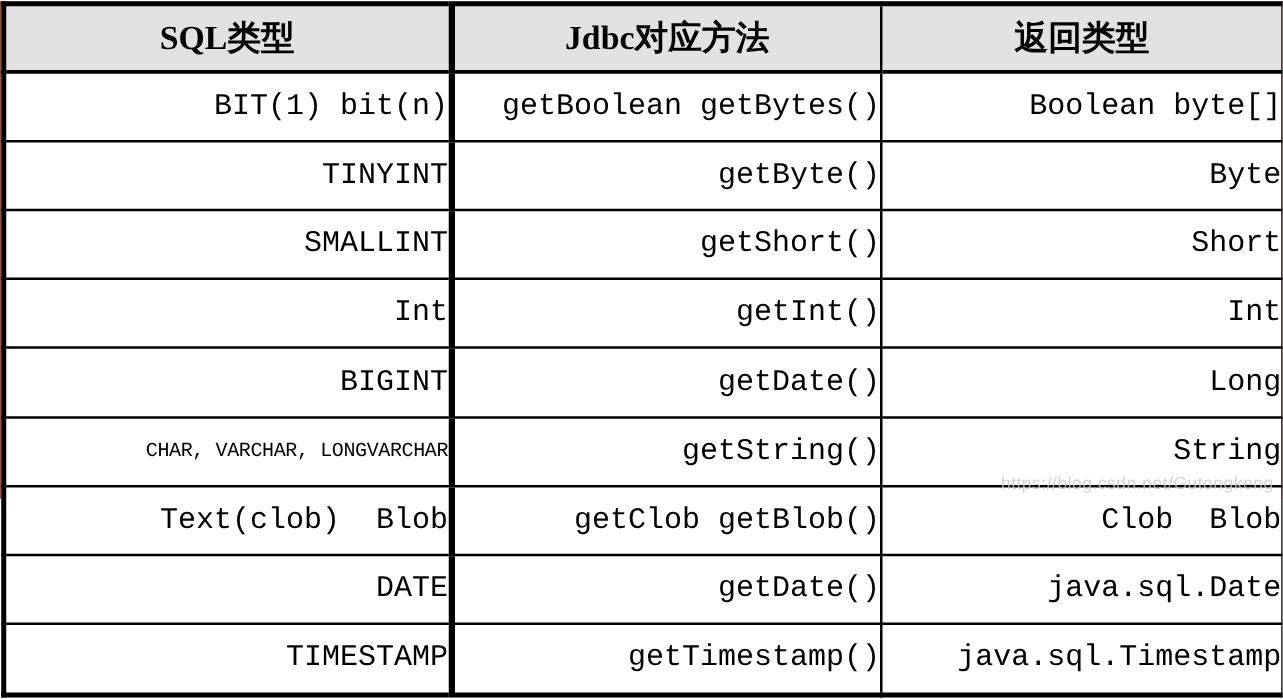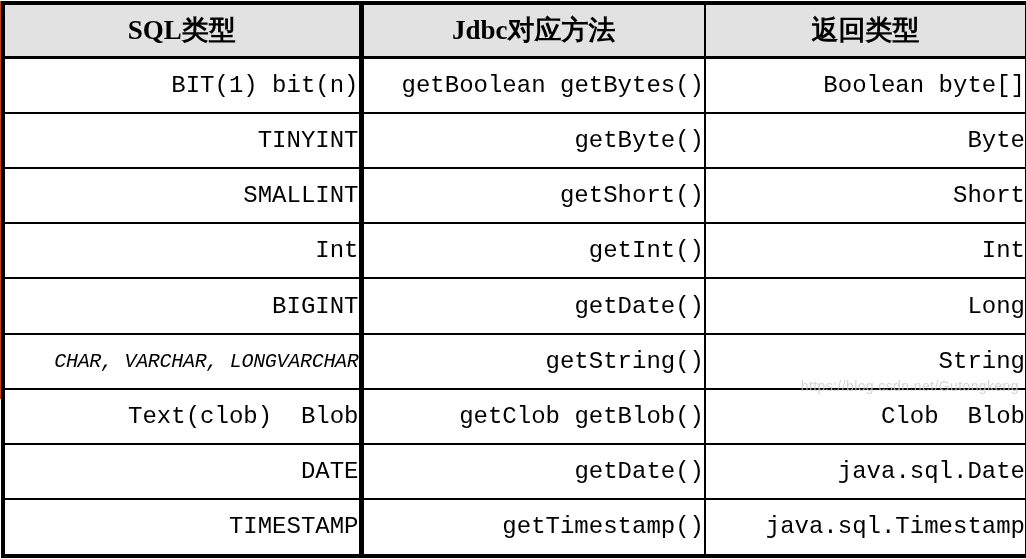--- a/index.html
+++ b/index.html
@@ -58,23 +58,22 @@
     font-family: "Liberation Serif", "DejaVu Serif", "Liberation Mono", serif;
   }
   table.mapping tbody td {
     font-size: 24px;
     padding: 0 0 0 10px;
     vertical-align: middle;
     text-align: right;
   }
   
   table.mapping tbody tr:nth-child(6) td:nth-child(1) {
-    font-size: 20px;
+    font-size: 16px;
     letter-spacing: -0.3px;
-    font-style: italic;
   }
   .watermark {
     position: absolute;
     right: 7px;
     bottom: 5px;
     font-size: 14px;
     letter-spacing: 0.4px;
     color: var(--watermark);
     opacity: 0.8;
     font-family: "Liberation Sans", "DejaVu Sans", sans-serif;

